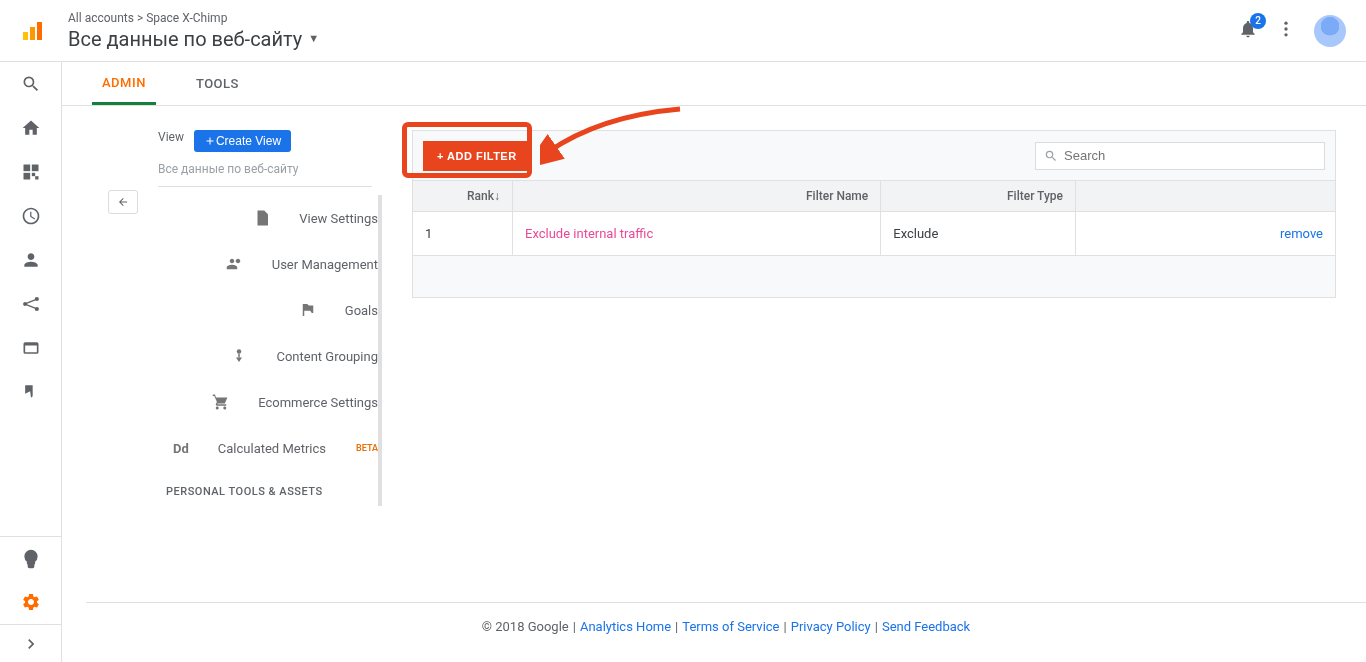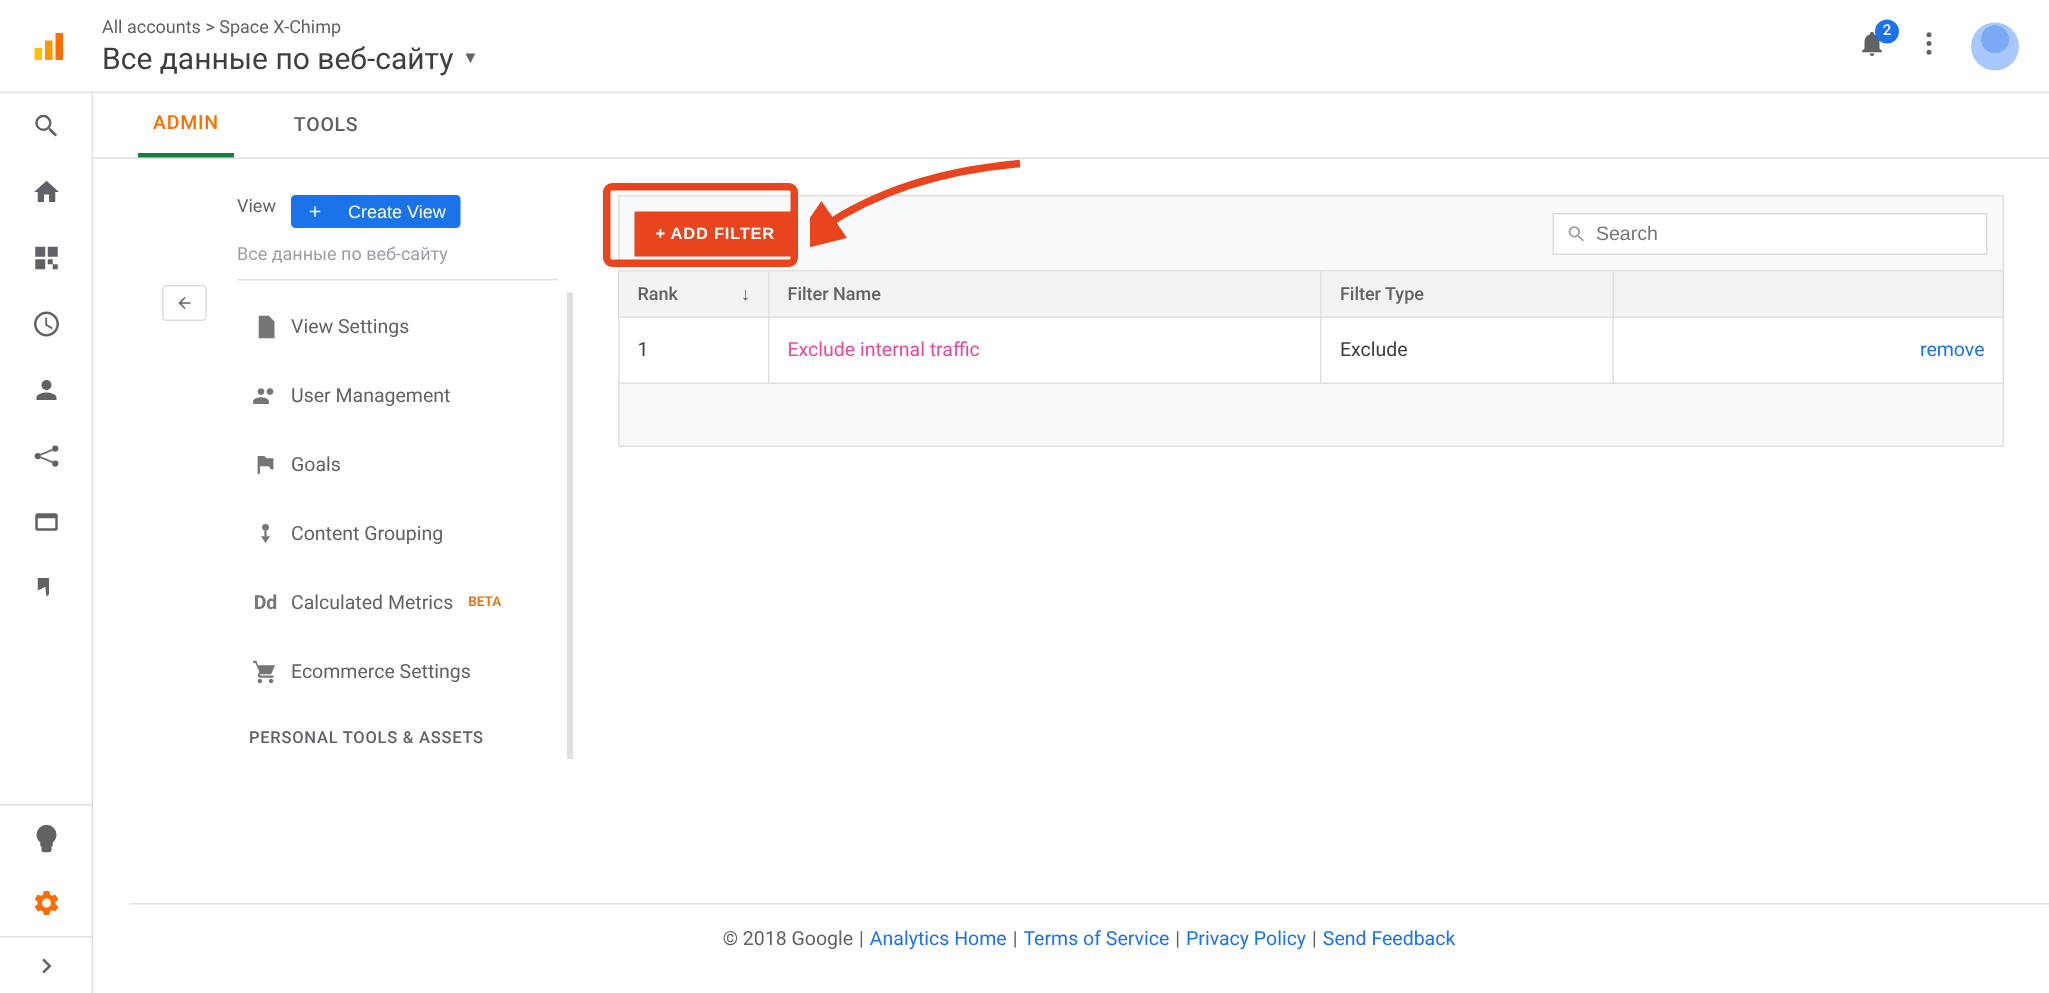--- a/index.html
+++ b/index.html
@@ -34,43 +34,43 @@
 .tab { padding: 0 10px; display: flex; align-items: center; font-size: 13px; font-weight: 500; color: #5f6368; letter-spacing: 0.5px; cursor: pointer; margin-right: 30px; }
 .tab.active { color: #ff6d00; border-bottom: 3px solid #15803d; }
 
 .main { flex: 1; display: flex; overflow: hidden; position: relative; }
 
 
 .sidebar-wrap { width: 320px; padding: 24px 0 0 46px; position: relative; }
 .back-btn { position: absolute; left: 46px; top: 84px; width: 30px; height: 24px; border: 1px solid #dadce0; border-radius: 3px; display: flex; align-items: center; justify-content: center; cursor: pointer; background: #fff; color: #5f6368; z-index: 5; }
 .col-header { display: flex; align-items: flex-start; gap: 10px; margin-left: 50px; margin-bottom: 10px; }
 .col-label { font-size: 12px; color: #5f6368; }
-.create-btn { background: #1a73e8; color: #fff; border: none; border-radius: 3px; padding: 4px 10px; font-size: 12px; font-weight: 500; cursor: pointer; display: flex; align-items: center; gap: 16px; }
+.create-btn { background: #1a73e8; color: #fff; border: none; border-radius: 3px; padding: 4px 10px; font-size: 12px; font-weight: 500; cursor: pointer; display: flex; align-items: center; gap: 0; }
 .view-name { font-size: 12px; color: #9aa0a6; margin-left: 50px; padding-bottom: 10px; border-bottom: 1px solid #e0e0e0; margin-right: 10px; }
 
 .sidebar { margin-left: 50px; margin-right: 0; margin-top: 8px; border-right: 4px solid #e0e0e0; padding-right: 0; }
-.side-item { display: flex; align-items: center; height: 46px; padding-left: 8px; gap: 6px; font-size: 13px; color: #5f6368; cursor: pointer; }
+.side-item { display: flex; align-items: center; height: 46px; padding-left: 8px; gap: 26px; font-size: 13px; color: #5f6368; cursor: pointer; justify-content: flex-end; }
 .side-item.active { background: #f1f3f4; color: #e8710a; }
 .side-item .icn { width: 22px; display: flex; justify-content: center; color: #757575; }
 .side-item.active .icn { color: #e8710a; }
 .side-item .beta { color: #e8710a; font-size: 9px; font-weight: 600; margin-left: 4px; }
 .side-section { font-size: 11px; font-weight: 500; color: #5f6368; letter-spacing: 0.5px; padding: 14px 0 8px 8px; }
 
 
 .panel { flex: 1; padding: 24px 30px 0 30px; position: relative; }
 .toolbar { display: flex; align-items: center; height: 50px; border: 1px solid #e0e0e0; border-bottom: none; background: #f8f9fa; padding: 0 10px; }
 .add-filter { background: #e8441e; color: #fff; border: none; font-size: 11px; font-weight: 700; letter-spacing: 0.5px; padding: 9px 14px; cursor: pointer; }
 .highlight-box { position: absolute; border: 5px solid #e8441e; border-radius: 6px; pointer-events: none; }
 .arrow-svg { position: absolute; pointer-events: none; }
 .search-box { margin-left: auto; width: 290px; height: 28px; border: 1px solid #dadce0; background: #fff; display: flex; align-items: center; padding: 0 8px; }
 .search-box svg { width: 14px; height: 14px; fill: #9aa0a6; margin-right: 6px; }
 .search-box input { border: none; outline: none; font-size: 13px; flex: 1; color: #3c4043; }
 
 .tbl { width: 100%; border-collapse: collapse; }
-.tbl th { background: #f1f3f4; border: 1px solid #e0e0e0; font-size: 12px; color: #5f6368; font-weight: 500; text-align: left; padding: 8px 12px; }
+.tbl th { background: #f1f3f4; border: 1px solid #e0e0e0; font-size: 12px; color: #5f6368; font-weight: 500; text-align: right; padding: 8px 12px; }
 .tbl th.rank { width: 100px; }
 .tbl th.action { width: 260px; }
 .tbl td { border: 1px solid #e0e0e0; font-size: 13px; padding: 14px 12px; color: #3c4043; }
 .tbl td a { color: #ec4899; text-decoration: none; }
 .tbl td.remove { text-align: right; }
 .tbl td.remove a { color: #1a73e8; font-size: 13px; }
 .tbl-footer { height: 42px; border: 1px solid #e0e0e0; border-top: none; background: #f8f9fa; }
 
 
 .footer { position: absolute; left: 24px; right: 0; bottom: 12px; height: 48px; border-top: 1px solid #e0e0e0; display: flex; align-items: center; justify-content: center; font-size: 13px; color: #5f6368; background: #fff; }
@@ -237,31 +237,31 @@
           <span class="icn">
               <svg width="18" height="18" viewBox="0 0 24 24" fill="currentColor">
                 <circle cx="12" cy="6" r="3"></circle>
                 <path d="M8 14l4 6 4-6H8z"></path>
                 <path d="M12 9v5" stroke="currentColor" stroke-width="2"></path>
               </svg>
             </span>
           <span>Content Grouping</span>
         </div>
         <div class="side-item">
+          <span class="icn">
+              <svg width="18" height="18" viewBox="0 0 24 24" fill="currentColor">
+                <path d="M7 18c-1.1 0-2 .9-2 2s.9 2 2 2 2-.9 2-2-.9-2-2-2zm10 0c-1.1 0-2 .9-2 2s.9 2 2 2 2-.9 2-2-.9-2-2-2zM7.17 14h9.9l3.42-8H5.21L4 2H1v2h2l3.6 8-1.35 2.44C4.52 15.37 5.48 17 7 17h12v-2H7.42l-.25-1z"></path>
+              </svg>
+            </span>
+          <span>Ecommerce Settings</span>
+        </div>
+        <div class="side-item">
           <span class="icn" style="font-weight:700;color:#757575;font-size:13px;">Dd</span>
           <span>Calculated Metrics</span>
           <span class="beta">BETA</span>
-        </div>
-        <div class="side-item">
-          <span class="icn">
-              <svg width="18" height="18" viewBox="0 0 24 24" fill="currentColor">
-                <path d="M7 18c-1.1 0-2 .9-2 2s.9 2 2 2 2-.9 2-2-.9-2-2-2zm10 0c-1.1 0-2 .9-2 2s.9 2 2 2 2-.9 2-2-.9-2-2-2zM7.17 14h9.9l3.42-8H5.21L4 2H1v2h2l3.6 8-1.35 2.44C4.52 15.37 5.48 17 7 17h12v-2H7.42l-.25-1z"></path>
-              </svg>
-            </span>
-          <span>Ecommerce Settings</span>
         </div>
         <div class="side-section">PERSONAL TOOLS &amp; ASSETS</div>
       </div>
     </div>
 
     <div class="panel">
       <div class="toolbar">
         <button class="add-filter">+ ADD FILTER</button>
         <div class="search-box">
           <svg viewBox="0 0 24 24">

